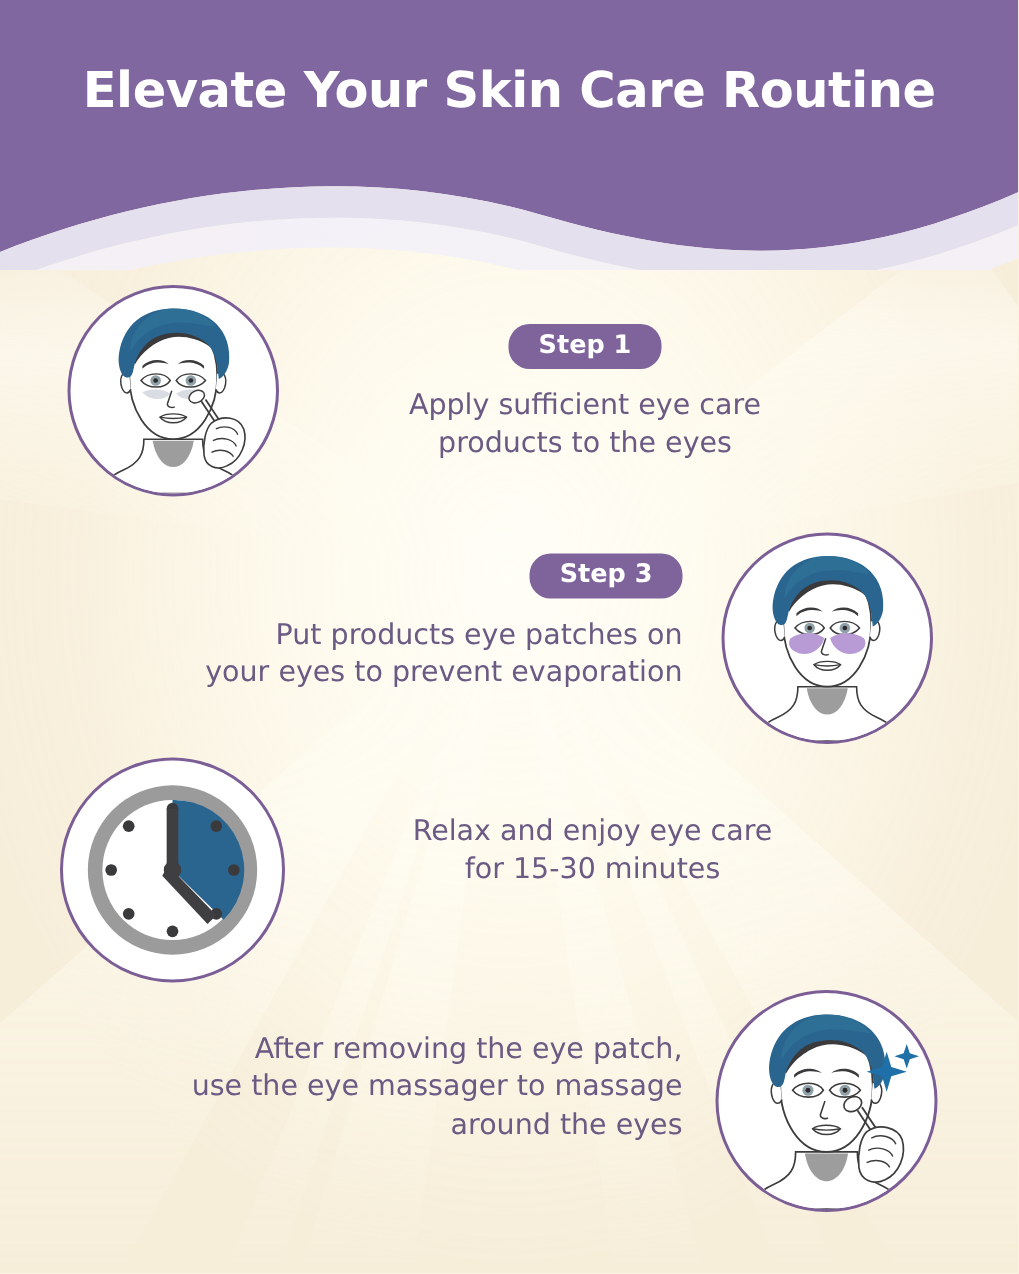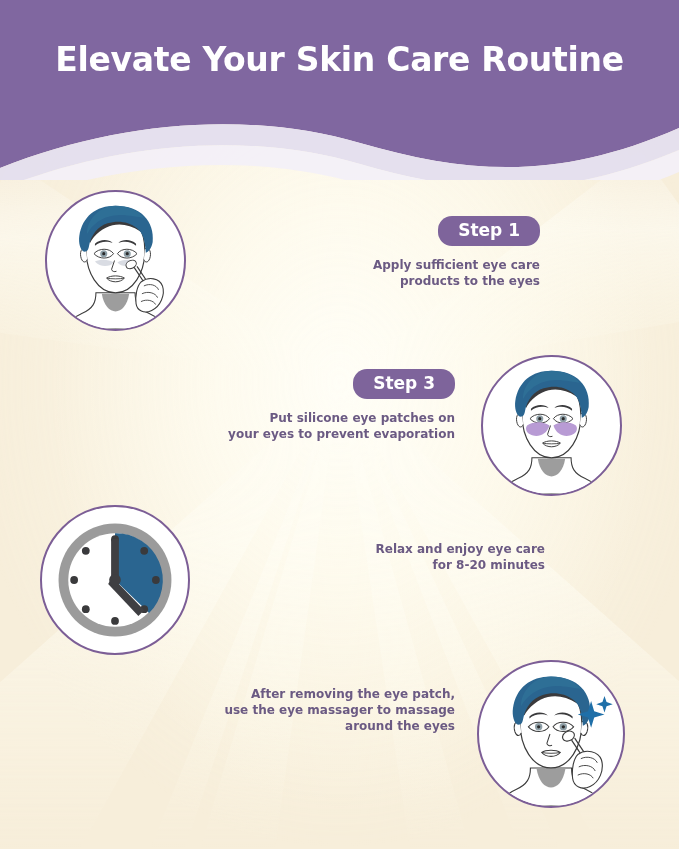--- a/index.html
+++ b/index.html
@@ -40,27 +40,27 @@
     color:#ffffff;
     font-size:17px;
     font-weight:bold;
     padding:6px 20px 7px 20px;
     border-radius:14px;
     line-height:1;
     white-space:nowrap;
   }
   .desc{
     color:#6B5A83;
-    font-size:12px;
-    font-weight:bold;
+    font-size:19px;
+    font-weight:normal;
     line-height:1.33;
     margin-top:12px;
     white-space:pre-line;
   }
-  .txt-left{text-align:right;}
+  .txt-left{text-align:center;}
   .txt-right{text-align:right;}
 </style>
 </head>
 <body>
 
 <div class="page">
 
   <div class="bg-base"></div>
   <svg class="rays" width="679" height="849" viewBox="0 0 679 849">
     <defs>
@@ -169,21 +169,21 @@
 
         <path d="M45,70 C52,65 63,66 68,70 C65,80 55,83 48,79 C44,77 43,73 45,70 Z" fill="#B89BD4"></path>
         <path d="M95,70 C88,65 77,66 72,70 C75,80 85,83 92,79 C96,77 97,73 95,70 Z" fill="#B89BD4"></path>
         <path d="M69,70 L66,79 C66,81 69,82 71,81" fill="none" stroke="#3c3c3c" stroke-width="1"></path>
         <path d="M61,88 C65,85 75,85 79,88 C75,93 65,93 61,88 Z" fill="#ffffff" stroke="#3c3c3c" stroke-width="1"></path>
         <path d="M61,88 C66,89 74,89 79,88" fill="none" stroke="#3c3c3c" stroke-width="0.9"></path>
       </svg>
     </div>
     <div style="position:absolute;left:55px;top:14px;width:400px;" class="txt-right">
       <div class="badge">Step 3</div>
-      <div class="desc">Put silicone eye patches on
+      <div class="desc">Put products eye patches on
 your eyes to prevent evaporation</div>
     </div>
   </div>
 
   <div class="step" style="left:40px;top:505px;">
     <div class="circle" style="left:0;top:0;width:150px;height:150px;">
       <svg width="146" height="146" viewBox="0 0 150 150">
         <circle cx="75" cy="75" r="58" fill="#9B9B9B"></circle>
         <circle cx="75" cy="75" r="48" fill="#ffffff"></circle>
 
@@ -198,21 +198,21 @@
         <circle cx="33" cy="75" r="4" fill="#3A3A3C"></circle>
         <circle cx="45" cy="45" r="4" fill="#3A3A3C"></circle>
 
         <path d="M71,75 L71,33 L79,33 L79,75 Z" fill="#3F3F42"></path>
         <path d="M72,72 L105,106 L99,112 L68,79 Z" fill="#3F3F42"></path>
         <circle cx="75" cy="75" r="6" fill="#3F3F42"></circle>
       </svg>
     </div>
     <div style="position:absolute;left:205px;top:25px;width:300px;" class="txt-left">
       <div class="desc">Relax and enjoy eye care
-for 8-20 minutes</div>
+for 15-30 minutes</div>
     </div>
   </div>
 
   <div class="step" style="left:0;top:660px;width:679px;">
     <div class="circle" style="left:477px;top:0;width:148px;height:148px;">
       <svg width="144" height="144" viewBox="0 0 140 140">
         <path d="M50,103 C50,113 47,119 36,124 C27,128 22,133 20,140 L120,140 C118,133 113,128 104,124 C93,119 90,113 90,103 Z" fill="#ffffff" stroke="#3c3c3c" stroke-width="1.1"></path>
         <path d="M56,104 C58,116 64,122 70,122 C76,122 82,116 84,104 Z" fill="#8c8c8c" opacity="0.85"></path>
         <path d="M70,23 C91,23 100,40 100,60 C100,82 88,103 70,103 C52,103 40,82 40,60 C40,40 49,23 70,23 Z" fill="#ffffff" stroke="#3c3c3c" stroke-width="1.2"></path>
         <path d="M40,58 C35,56 33,62 35,68 C37,73 40,72 41,69" fill="#fff" stroke="#3c3c3c" stroke-width="1"></path>

